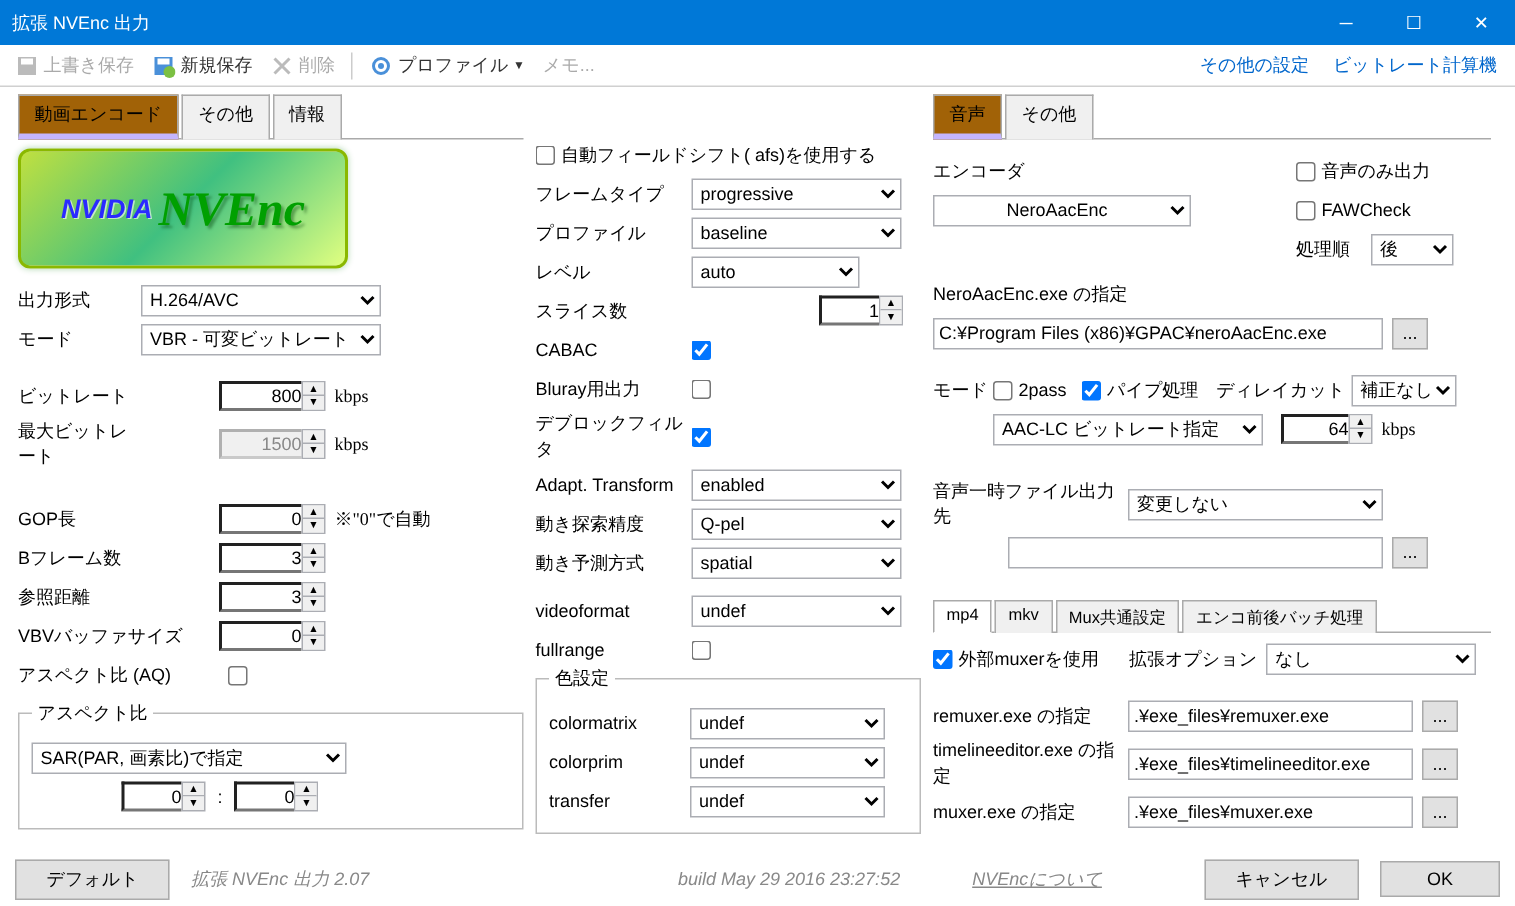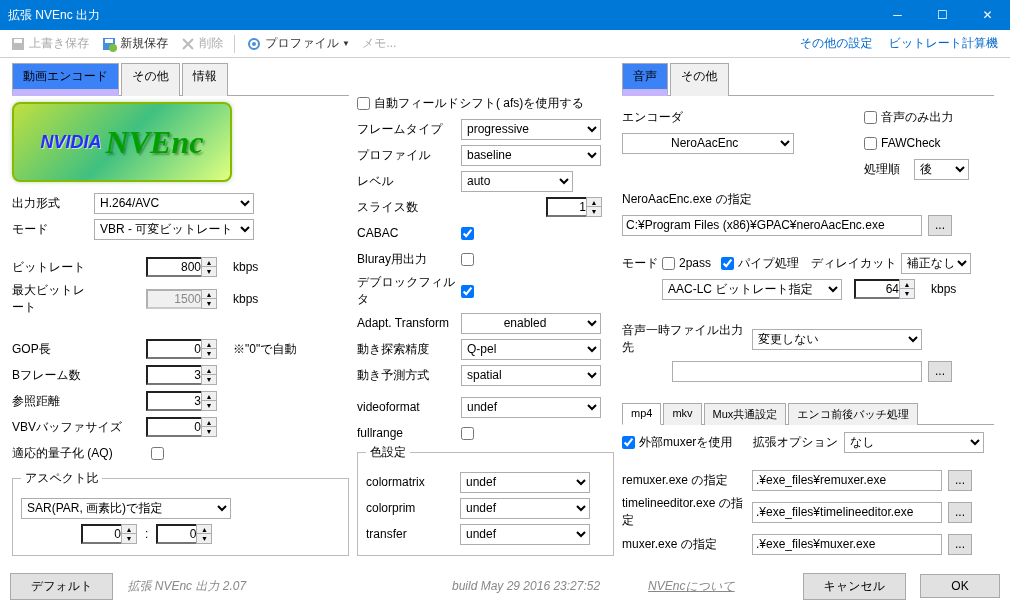--- a/index.html
+++ b/index.html
@@ -17,40 +17,40 @@
 .tb-link { color: #0066cc; padding: 2px 6px; }
 
 .content { display: flex; padding: 4px 8px 0 8px; height: 508px; }
 .col { padding: 0 4px; }
 .col-left { width: 345px; }
 .col-mid { width: 265px; }
 .col-right { width: 380px; }
 
 .tabs { display: flex; border-bottom: 1px solid #aaa; margin-bottom: 6px; }
 .tab { padding: 4px 10px; border: 1px solid #aaa; border-bottom: none; background: #f0f0f0; margin-right: 2px; position: relative; top: 1px; }
-.tab.active { background: #3b82f6; border-bottom: 7px solid #c4b5fd; }
+.tab.active { background: #a16207; border-bottom: 4px solid #c4b5fd; }
 
 .logo-box { width: 220px; height: 80px; border: 2px solid #8ab800; border-radius: 8px; background: linear-gradient(135deg, #c0e040, #40c080, #e0ff80); display: flex; align-items: center; justify-content: center; margin: 4px 0 10px 0; box-shadow: 0 0 4px rgba(0,128,0,0.3); }
 .logo-nvidia { color: #2a2aff; font-weight: bold; font-size: 18px; font-style: italic; margin-right: 4px; text-shadow: 1px 1px 0 rgba(255,255,255,0.6); }
 .logo-nvenc { color: #00a000; font-weight: bold; font-size: 32px; font-style: italic; font-family: Georgia, serif; text-shadow: 2px 2px 2px rgba(0,60,0,0.4); }
 
 .row { display: flex; align-items: center; margin: 4px 0; min-height: 22px; }
 .lbl { width: 82px; }
 .lbl-wide { width: 110px; }
 .lbl-mid { width: 104px; }
 .lbl-r { width: 130px; }
 select, input[type=text] { border: 1px solid #abadb3; background: #fff; height: 21px; padding: 1px 3px; font-size: 12px; }
 select { padding: 1px 1px; }
 input.num { text-align: right; width: 55px; }
 .spinner { display: inline-flex; }
 .spinner input { border-right: none; }
 .spin-btns { display: flex; flex-direction: column; border: 1px solid #abadb3; }
 .spin-btns span { width: 14px; height: 9px; background: #f0f0f0; font-size: 7px; line-height: 9px; text-align: center; }
 .spin-btns span:first-child { border-bottom: 1px solid #abadb3; }
-.unit { margin-left: 16px; }
+.unit { margin-left: 6px; font-family: Liberation Serif, serif; }
 .chk { display: inline-flex; align-items: center; gap: 4px; }
 .chk input { width: 13px; height: 13px; }
 
 fieldset { border: 1px solid #bbb; margin: 6px 0; padding: 6px 8px; }
 fieldset legend { padding: 0 4px; }
 
 .footer { position: absolute; bottom: 0; left: 0; right: 0; height: 36px; display: flex; align-items: center; padding: 0 10px; gap: 14px; background: #fff; }
 .btn { border: 1px solid #aaa; background: #e1e1e1; padding: 4px 20px; min-width: 80px; text-align: center; }
 .btn-browse { padding: 1px 6px; min-width: 24px; height: 21px; }
 .footer-spacer { flex: 1; }
@@ -206,21 +206,21 @@
       <div class="spinner">
         <input class="num" value="0" style="">
         <div class="spin-btns">
             <span>▲</span>
             <span>▼</span>
           </div>
       </div>
     </div>
     <div class="row">
       <label class="chk">
-        <span>適応的量子化 (AQ)</span>
+        <span>アスペクト比 (AQ)</span>
         <span style="width:30px;"></span>
         <input type="checkbox" style="">
       </label>
     </div>
 
     <fieldset>
       <legend>アスペクト比</legend>
       <div class="row">
         <select style="width:210px;"><option>SAR(PAR, 画素比)で指定</option></select>
       </div>
@@ -281,21 +281,21 @@
     <div class="row">
       <span class="lbl-mid">Bluray用出力</span>
       <input type="checkbox" style="">
     </div>
     <div class="row">
       <span class="lbl-mid">デブロックフィルタ</span>
       <input type="checkbox" checked="" style="">
     </div>
     <div class="row">
       <span class="lbl-mid">Adapt. Transform</span>
-      <select style="width:140px;text-align:center;"><option>enabled</option></select>
+      <select style="width:140px;"><option>enabled</option></select>
     </div>
     <div class="row">
       <span class="lbl-mid">動き探索精度</span>
       <select style="width:140px;"><option>Q-pel</option></select>
     </div>
     <div class="row" style="margin-bottom:10px;">
       <span class="lbl-mid">動き予測方式</span>
       <select style="width:140px;"><option>spatial</option></select>
     </div>
     <div class="row">

